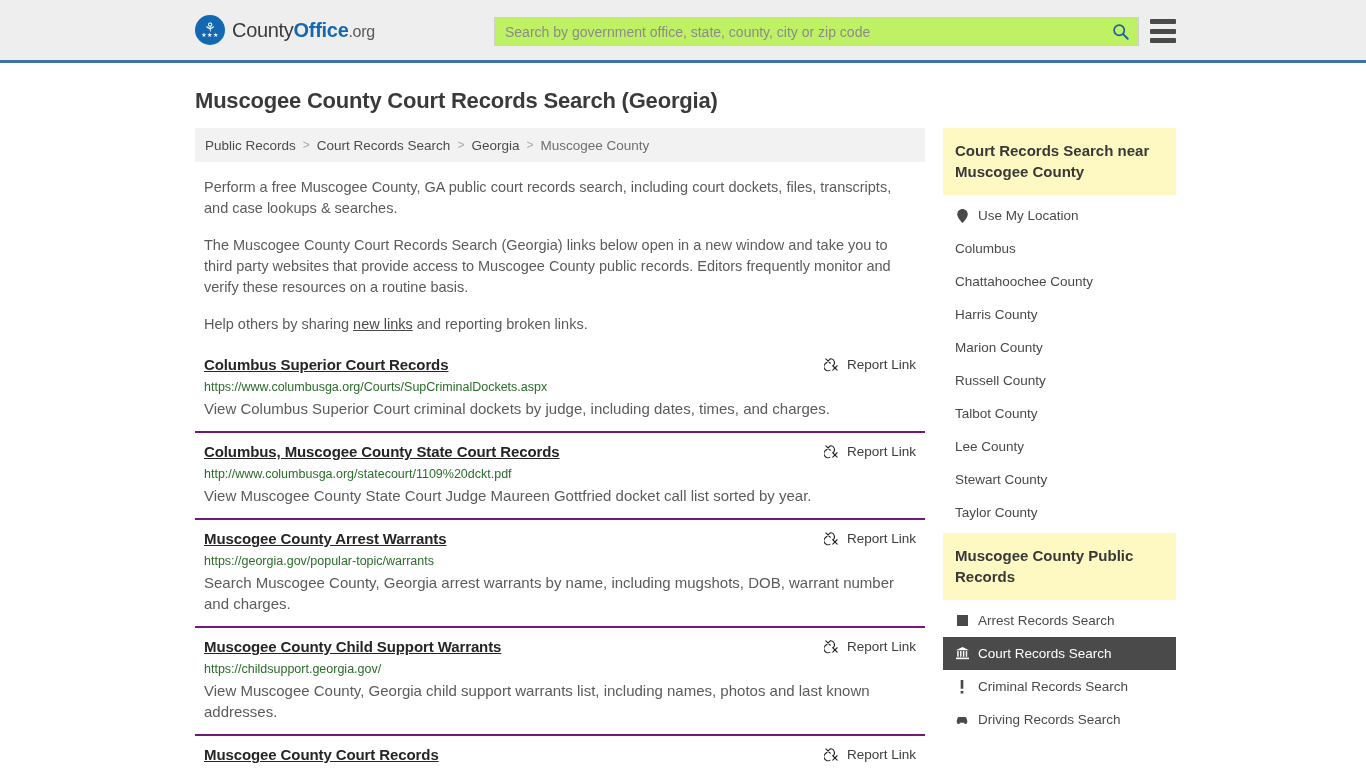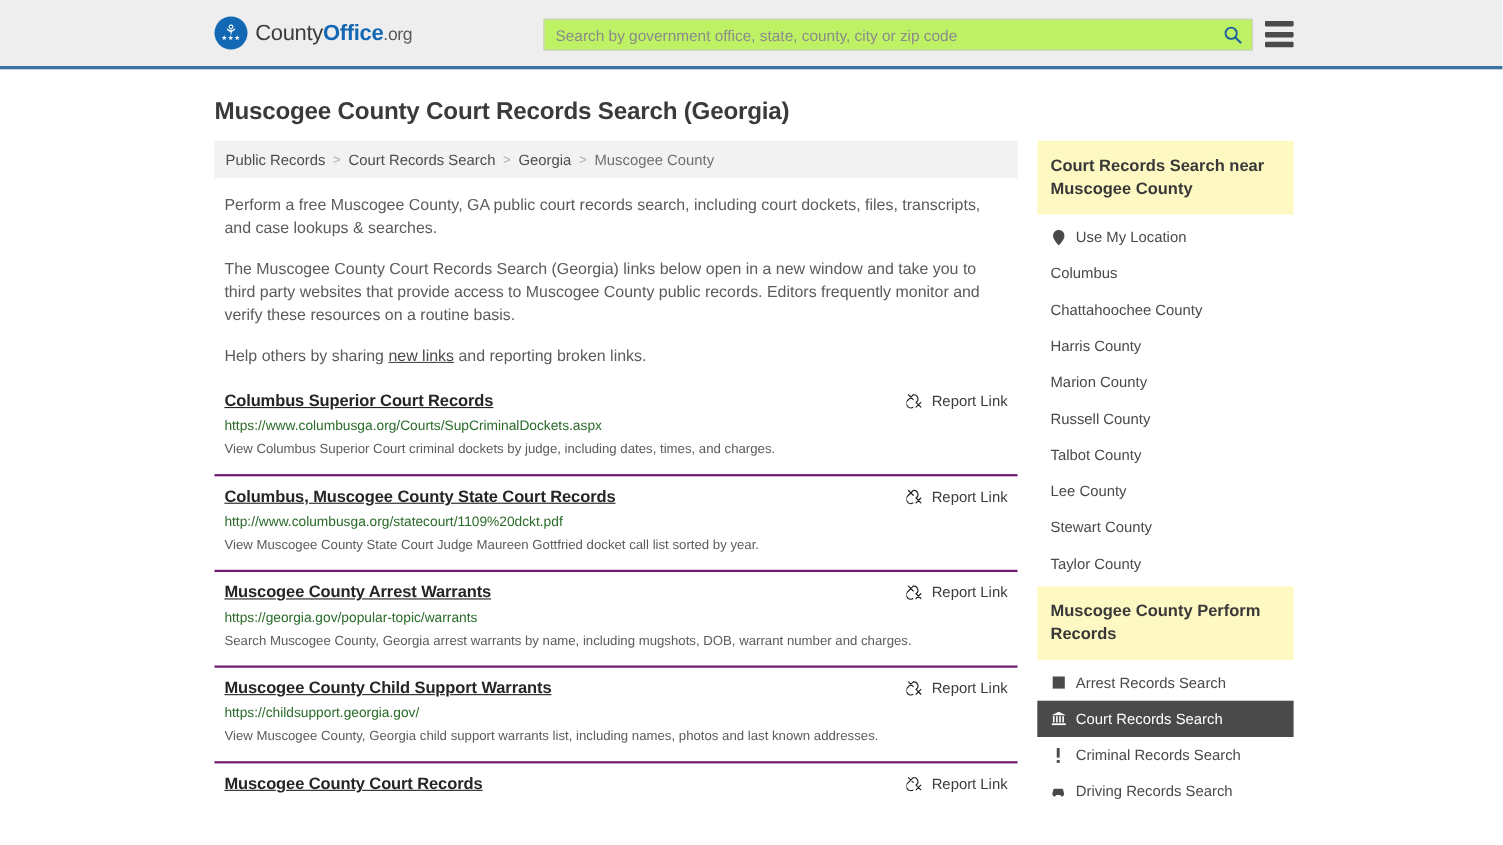--- a/index.html
+++ b/index.html
@@ -193,21 +193,21 @@
   }
   .result-url {
     display: block;
     font-size: 12.5px;
     color: #2a6b2a;
     margin-top: 7px;
     text-decoration: none;
     word-break: break-all;
   }
   .result-desc {
-    font-size: 12px;
+    font-size: 15px;
     line-height: 21px;
     color: #5b5b5b;
     margin-top: 4px;
   }
 
   
   .card { margin-bottom: 4px; }
   .card-head {
     background: #fef9c3;
     padding: 12px 12px 13px 12px;
@@ -427,21 +427,21 @@
         <a class="side-item" href="#">
           <span class="label">Stewart County</span>
         </a>
         <a class="side-item" href="#">
           <span class="label">Taylor County</span>
         </a>
       </div>
     </div>
 
     <div class="card">
-      <div class="card-head">Muscogee County Perform Records</div>
+      <div class="card-head">Muscogee County Public Records</div>
       <div class="card-body">
 
         <a class="side-item" href="#">
           <span class="side-ico">
               <span class="ico-square"></span>
             </span>
           <span class="label">Arrest Records Search</span>
         </a>
 
         <a class="side-item active" href="#">

